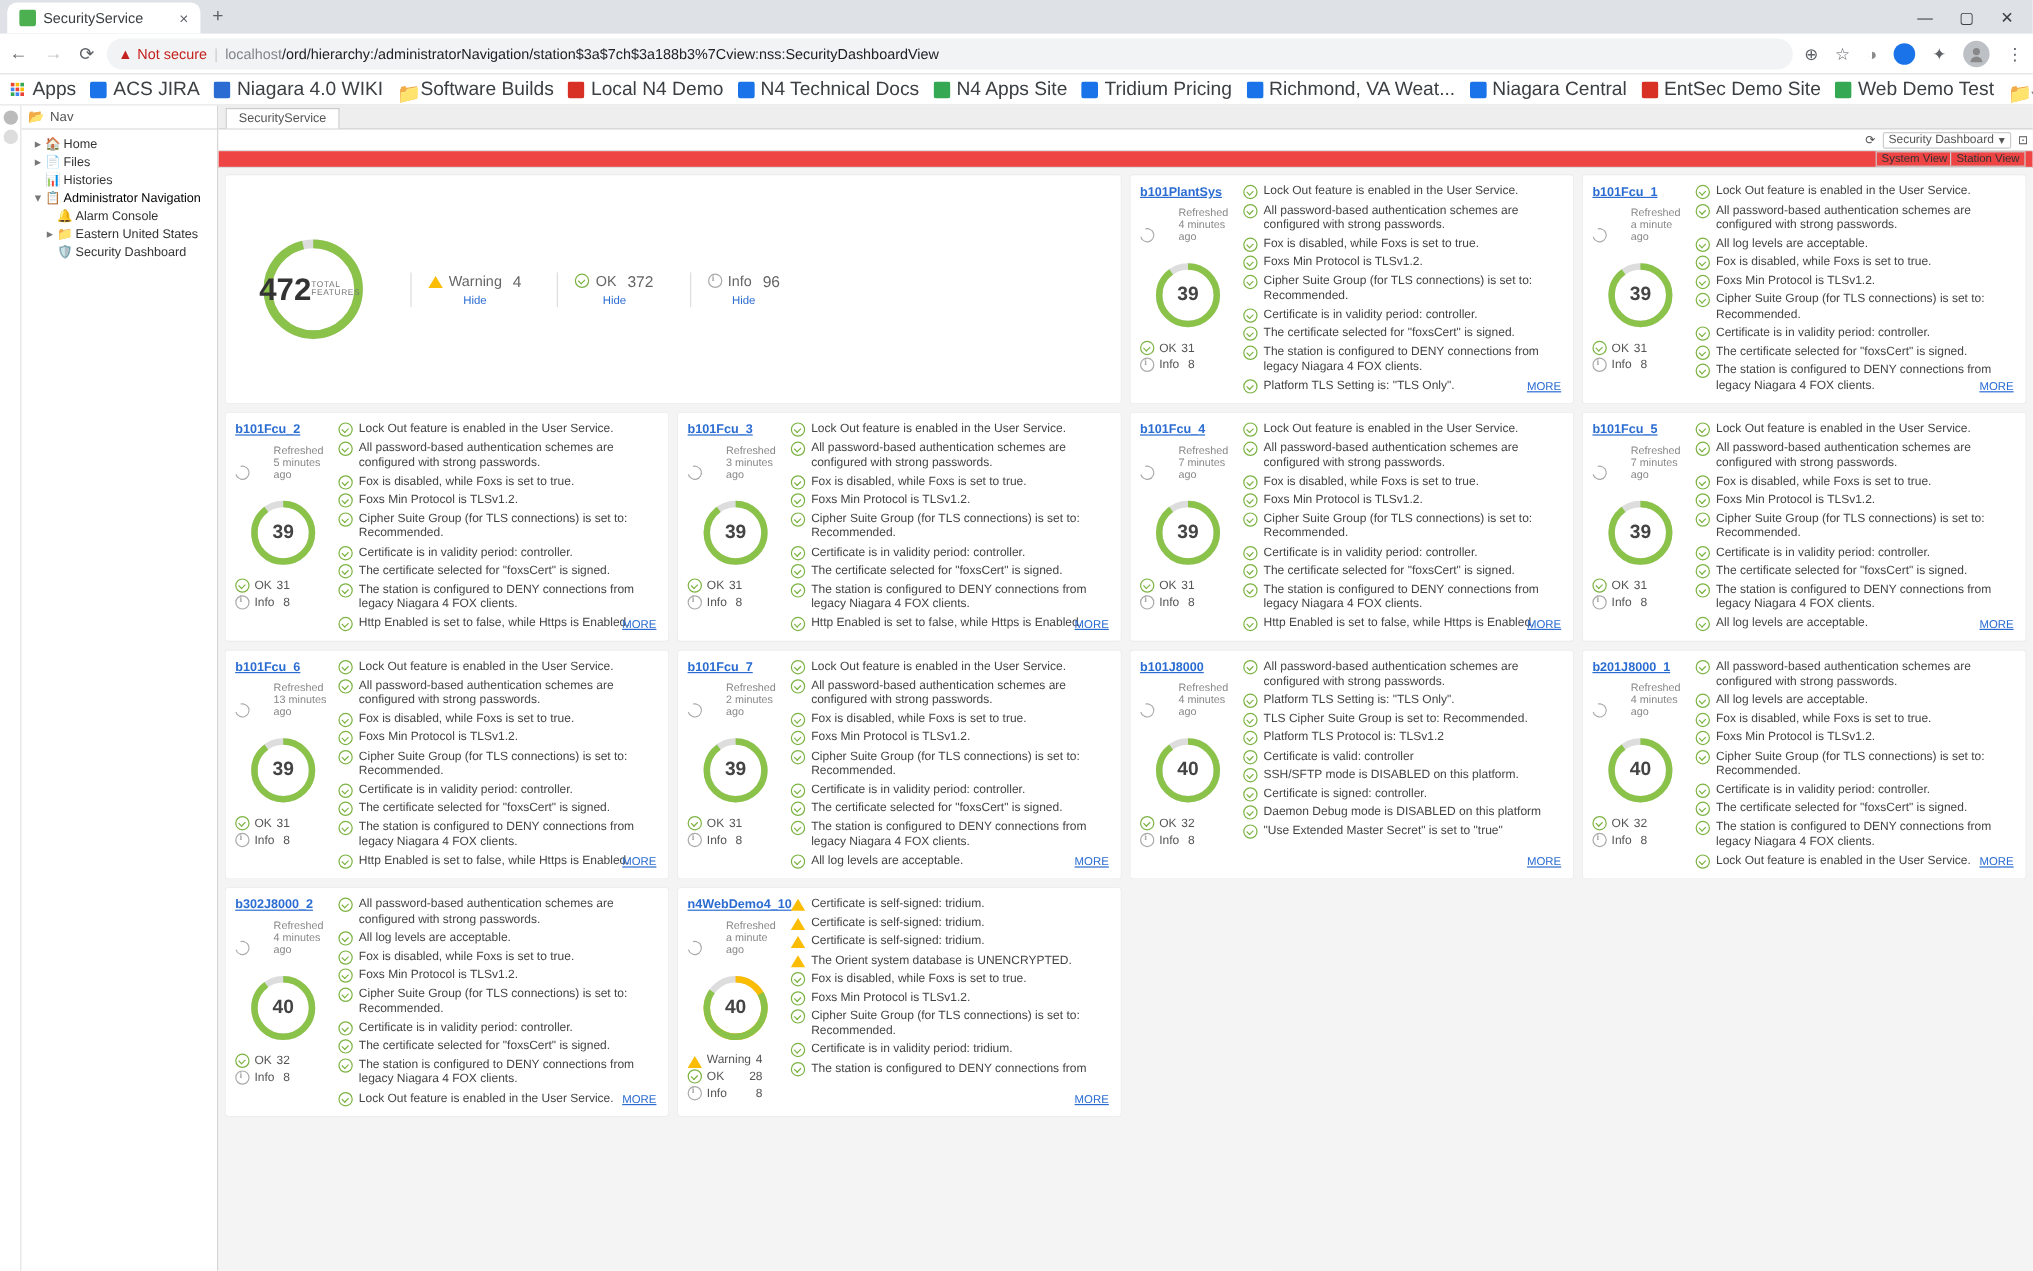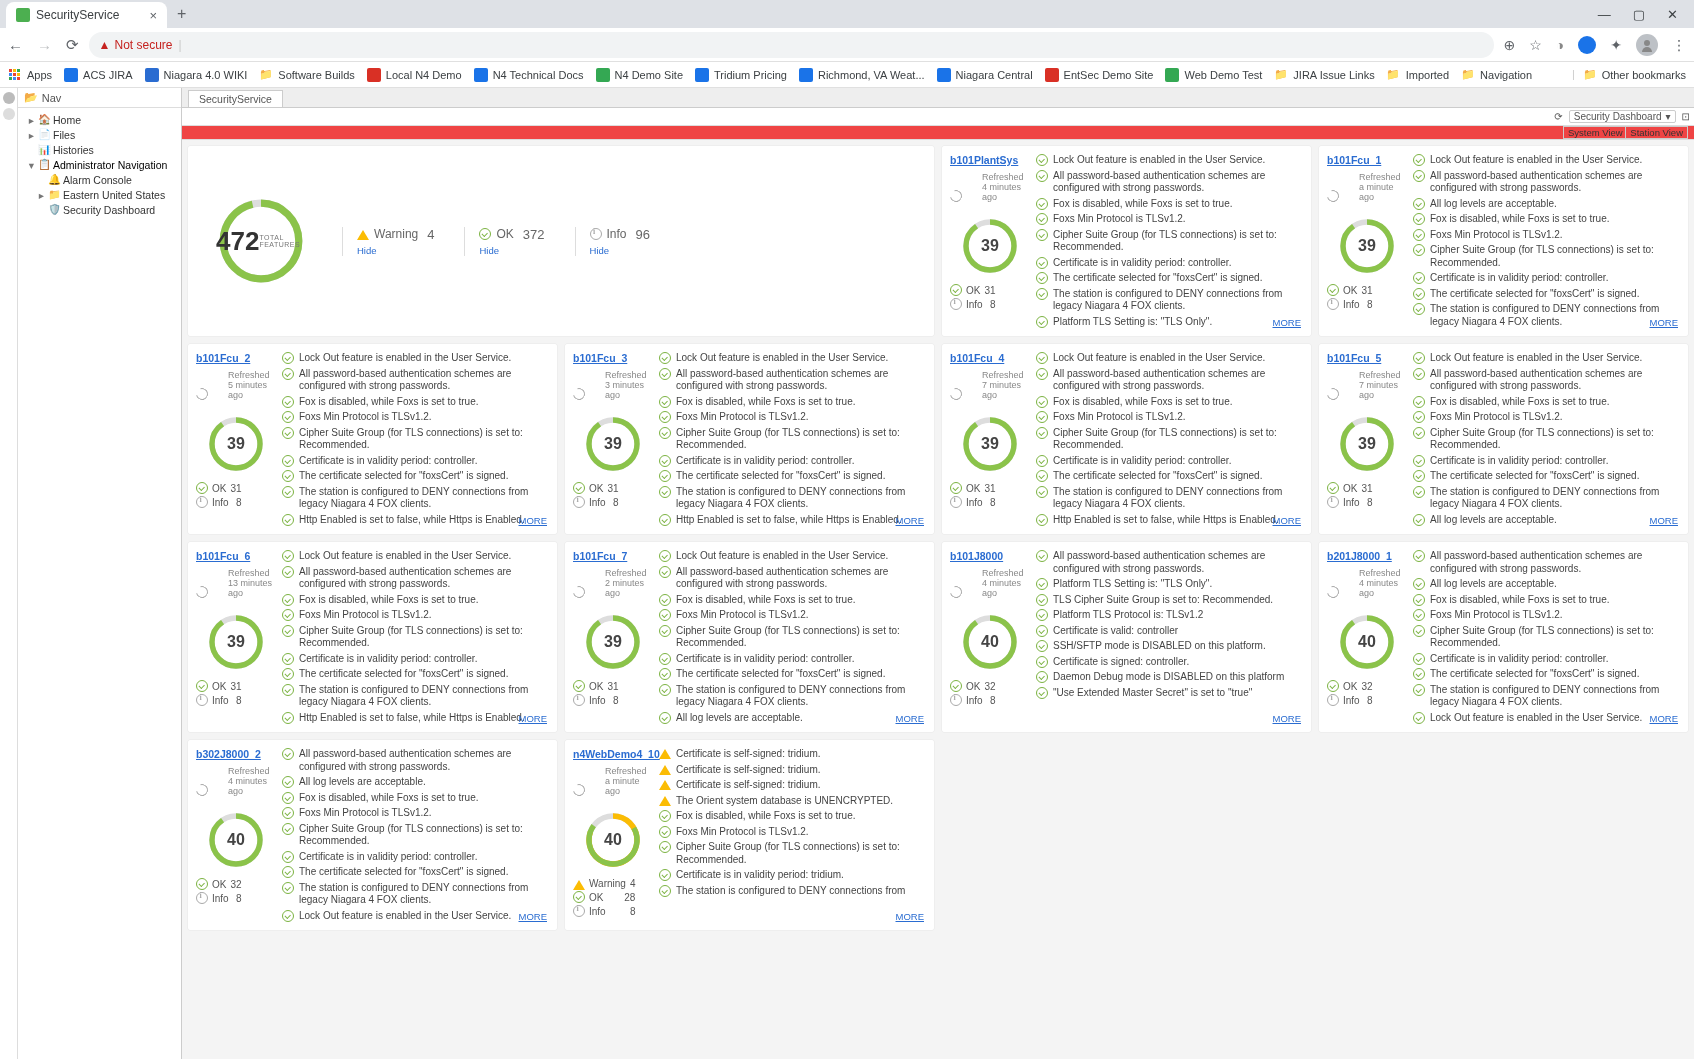--- a/index.html
+++ b/index.html
@@ -16,21 +16,21 @@
   .chrome-toolbar { height: 34px; display: flex; align-items: center; padding: 0 8px; border-bottom: 1px solid #e0e0e0; gap: 10px; }
   .nav-icons { display:flex; gap:14px; align-items:center; color:#5f6368; font-size:15px;}
   .addr { flex:1; display:flex; align-items:center; background:#f1f3f4; border-radius:14px; height:26px; padding:0 10px; font-size:12px; color:#5f6368; gap:6px;}
   .addr .notsecure { color:#c5221f; display:flex; align-items:center; gap:4px;}
   .addr .url { color:#202124; }
   .addr .url .dim { color:#80868b; }
   .toolbar-right { display:flex; gap:14px; align-items:center; color:#5f6368; font-size:14px;}
   .blue-dot { width:18px; height:18px; border-radius:50%; background:#1a73e8;}
   .avatar { width:22px; height:22px; border-radius:50%; background:#bdc1c6; display:flex; align-items:center; justify-content:center;}
   
-  .bm-bar { height:26px; display:flex; align-items:center; padding:0 8px; border-bottom:1px solid #e0e0e0; gap:8px; font-size:11px; color:#3c4043; overflow:hidden;text-align:center;}
+  .bm-bar { height:26px; display:flex; align-items:center; padding:0 8px; border-bottom:1px solid #e0e0e0; gap:8px; font-size:16px; color:#3c4043; overflow:hidden;text-align:center;}
   .bm { display:flex; align-items:center; gap:5px; white-space:nowrap;}
   .bm .folder { color:#f6b73c; }
   .bm .icon { width:14px; height:14px; display:inline-block; }
   .bm-right { margin-left:auto; display:flex; gap:8px;}
   
   .layout { display:flex; height: calc(100vh - 88px); }
   .left-rail { width:18px; background:#fff; border-right:1px solid #ddd; display:flex; flex-direction:column; align-items:center; padding-top:4px; gap:4px;}
   .rail-icon { width:12px; height:12px; border-radius:50%; background:#bbb;}
   .nav-panel { width:164px; border-right:1px solid #ccc; background:#fff; display:flex; flex-direction:column;}
   .nav-title { padding:3px 6px; font-size:11px; border-bottom:1px solid #ddd; display:flex; align-items:center; gap:4px; color:#555;}
@@ -64,21 +64,21 @@
   
   .summary .big-gauge { width:90px; height:90px; position:relative; margin-left:20px;}
   .summary .big-gauge .num { position:absolute; inset:0; display:flex; flex-direction:row; align-items:center; justify-content:center;}
   .summary .big-gauge .num .v { font-size:26px; font-weight:600; color:#333;}
   .summary .big-gauge .num .lbl { font-size:7px; color:#777; letter-spacing:0.5px;}
   .summary .stats { flex:1; display:flex; gap:30px; margin-left:30px;}
   .summary .stat { border-left:1px solid #ddd; padding-left:14px;}
   .summary .stat .top { display:flex; align-items:center; gap:5px;}
   .summary .stat .label { font-size:12px; color:#666;}
   .summary .stat .val { font-size:13px; color:#666; margin-left:4px;}
-  .summary .stat .hide { color:#2a6cd1; font-size:9.5px; margin-top:3px;}
+  .summary .stat .hide { color:#2a6cd1; font-size:9.5px; margin-top:3px;text-align:center;}
   
   .ic-ok, .ic-warn, .ic-info, .ic-refresh { display:inline-block; width:12px; height:12px; flex-shrink:0;}
   .ic-ok { border:1.6px solid #7cb342; border-radius:50%; position:relative;}
   .ic-ok::after { content:''; position:absolute; left:2px; top:3px; width:4px; height:2.5px; border-left:1.6px solid #7cb342; border-bottom:1.6px solid #7cb342; transform:rotate(-45deg);}
   .ic-warn { width:0; height:0; border-left:6px solid transparent; border-right:6px solid transparent; border-bottom:10px solid #fbbc04; position:relative; top:1px;}
   .ic-info { border:1.6px solid #aaa; border-radius:50%; position:relative;}
   .ic-info::after { content:'i'; position:absolute; left:2.5px; top:-2px; font-size:8px; color:#aaa; font-weight:bold; font-family:serif;}
   .ic-refresh { border:1.4px solid #aaa; border-radius:50%; border-left-color:transparent; transform:rotate(30deg);}
   
   .gauge { width:60px; height:60px; position:relative;}
@@ -109,20 +109,23 @@
     <span>←</span>
     <span style="opacity:.4">→</span>
     <span>⟳</span>
   </div>
   <div class="addr">
     <span class="notsecure">
       <span style="color:#c5221f">▲</span>
       <span>Not secure</span>
     </span>
     <span style="color:#ccc">|</span>
+    <span class="url">
+      <span class="dim">localhost</span><span>/ord/hierarchy:/administratorNavigation/station$3a$7ch$3a188b3%7Cview:nss:SecurityDashboardView</span>
+    </span>
   </div>
   <div class="toolbar-right">
     <span>⊕</span>
     <span>☆</span>
     <span style="color:#888">◑</span>
     <span class="blue-dot"></span>
     <span>✦</span>
     <span class="avatar">
         <svg width="14" height="14">
           <circle cx="7" cy="5" r="3" fill="#888"></circle>
@@ -174,21 +177,21 @@
       <div class="bm">
         <span class="icon"><svg width="14" height="14">
             <rect width="14" height="14" rx="2" fill="#1a73e8"></rect>
           </svg></span>
         <span>N4 Technical Docs</span>
       </div>
       <div class="bm">
         <span class="icon"><svg width="14" height="14">
             <rect width="14" height="14" rx="2" fill="#34a853"></rect>
           </svg></span>
-        <span>N4 Demo Site</span>
+        <span>N4 Apps Site</span>
       </div>
       <div class="bm">
         <span class="icon"><svg width="14" height="14">
             <rect width="14" height="14" rx="2" fill="#1a73e8"></rect>
           </svg></span>
         <span>Tridium Pricing</span>
       </div>
       <div class="bm">
         <span class="icon"><svg width="14" height="14">
             <rect width="14" height="14" rx="2" fill="#1a73e8"></rect>

